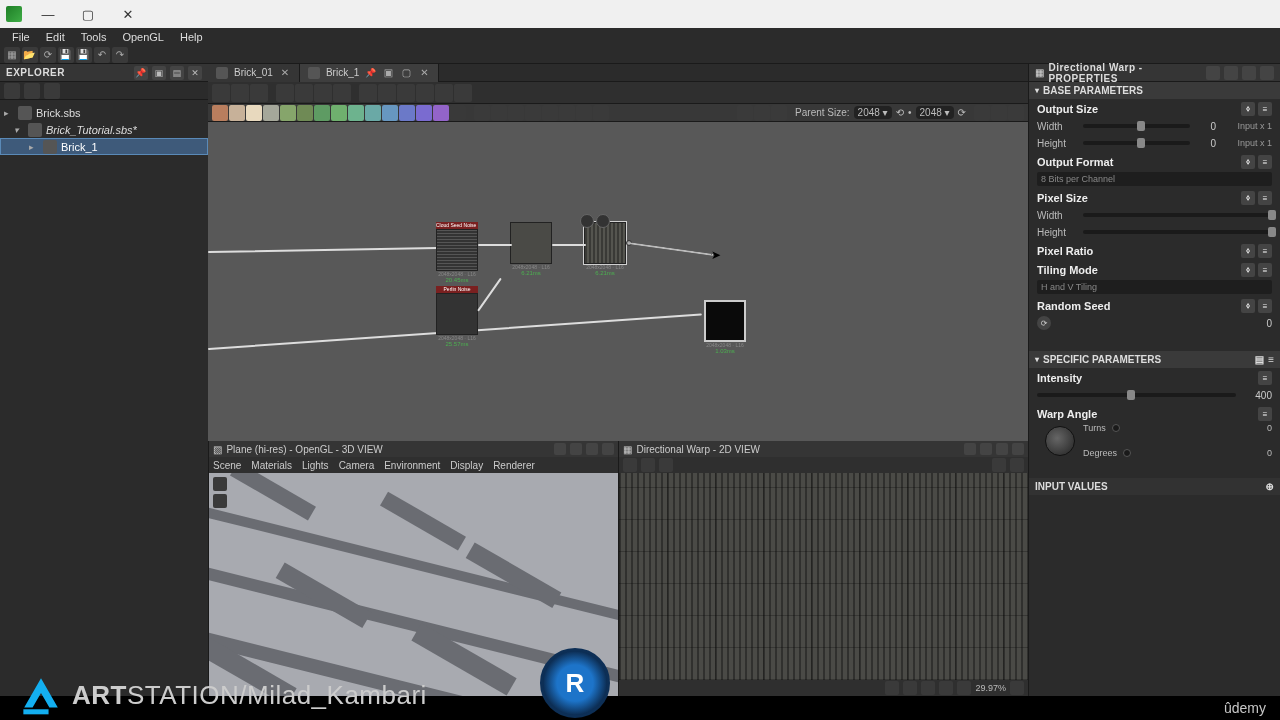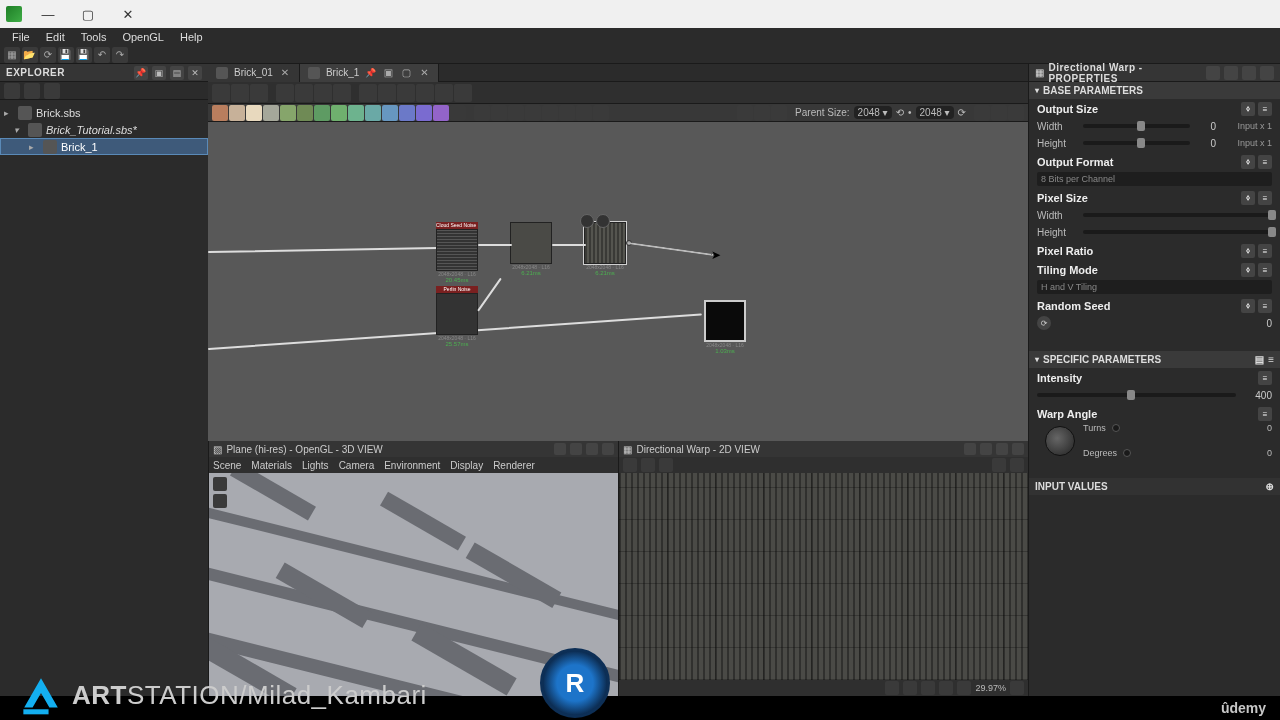--- a/index.html
+++ b/index.html
@@ -120,21 +120,21 @@
 .bottom-strip { height: 24px; background: #000; display: flex; align-items: center; padding: 0 8px; color: #fff; position: relative; }
 .watermark { position: absolute; left: 20px; bottom: 4px; display: flex; align-items: center; gap: 10px; pointer-events: none; }
 .watermark .wm-logo { width: 42px; height: 42px; }
 .watermark .wm-text { font-size: 26px; font-weight: 300; letter-spacing: 0.5px; }
 .watermark .wm-text b { font-weight: 700; }
 .rrcg { position: absolute; left: 540px; bottom: 2px; display: flex; align-items: center; gap: 8px; pointer-events: none; }
 .rrcg .badge { width: 70px; height: 70px; border-radius: 50%; background: radial-gradient(circle,#1d74c9 40%,#0d2f56 70%); border: 3px solid #0d2f56; display: flex; align-items: center; justify-content: center; color: #fff; font-size: 26px; font-weight: bold; }
 .rrcg .rtxt { display: flex; flex-direction: column; color: #9aa0a6; }
 .rrcg .rtxt .big { font-size: 30px; font-weight: 800; font-style: italic; letter-spacing: 1px; color: #8a8e93; }
 .rrcg .rtxt .small { font-size: 11px; color: #7a7e83; }
-.udemy { position: absolute; right: 14px; bottom: 4px; font-size: 14px; color: #c7c7c7; font-weight: 700; }
+.udemy { position: absolute; right: 14px; bottom: 4px; font-size: 14px; color: #c7c7c7; font-weight: 400; }
 
 
 .sw1{background:#b97e5e}.sw2{background:#c7b199}.sw3{background:#e8d9be}.sw4{background:#a5a79a}.sw5{background:#86a56b}
 .sw6{background:#6f8a55}.sw7{background:#5e9b63}.sw8{background:#6fb06e}.sw9{background:#6db38e}.sw10{background:#6aa9a6}
 .sw11{background:#6797c0}.sw12{background:#6b79c8}.sw13{background:#7a6bd0}.sw14{background:#9364c9}.sw15{background:#393939}
 </style>
 </head>
 <body>
 
 <div class="titlebar">

